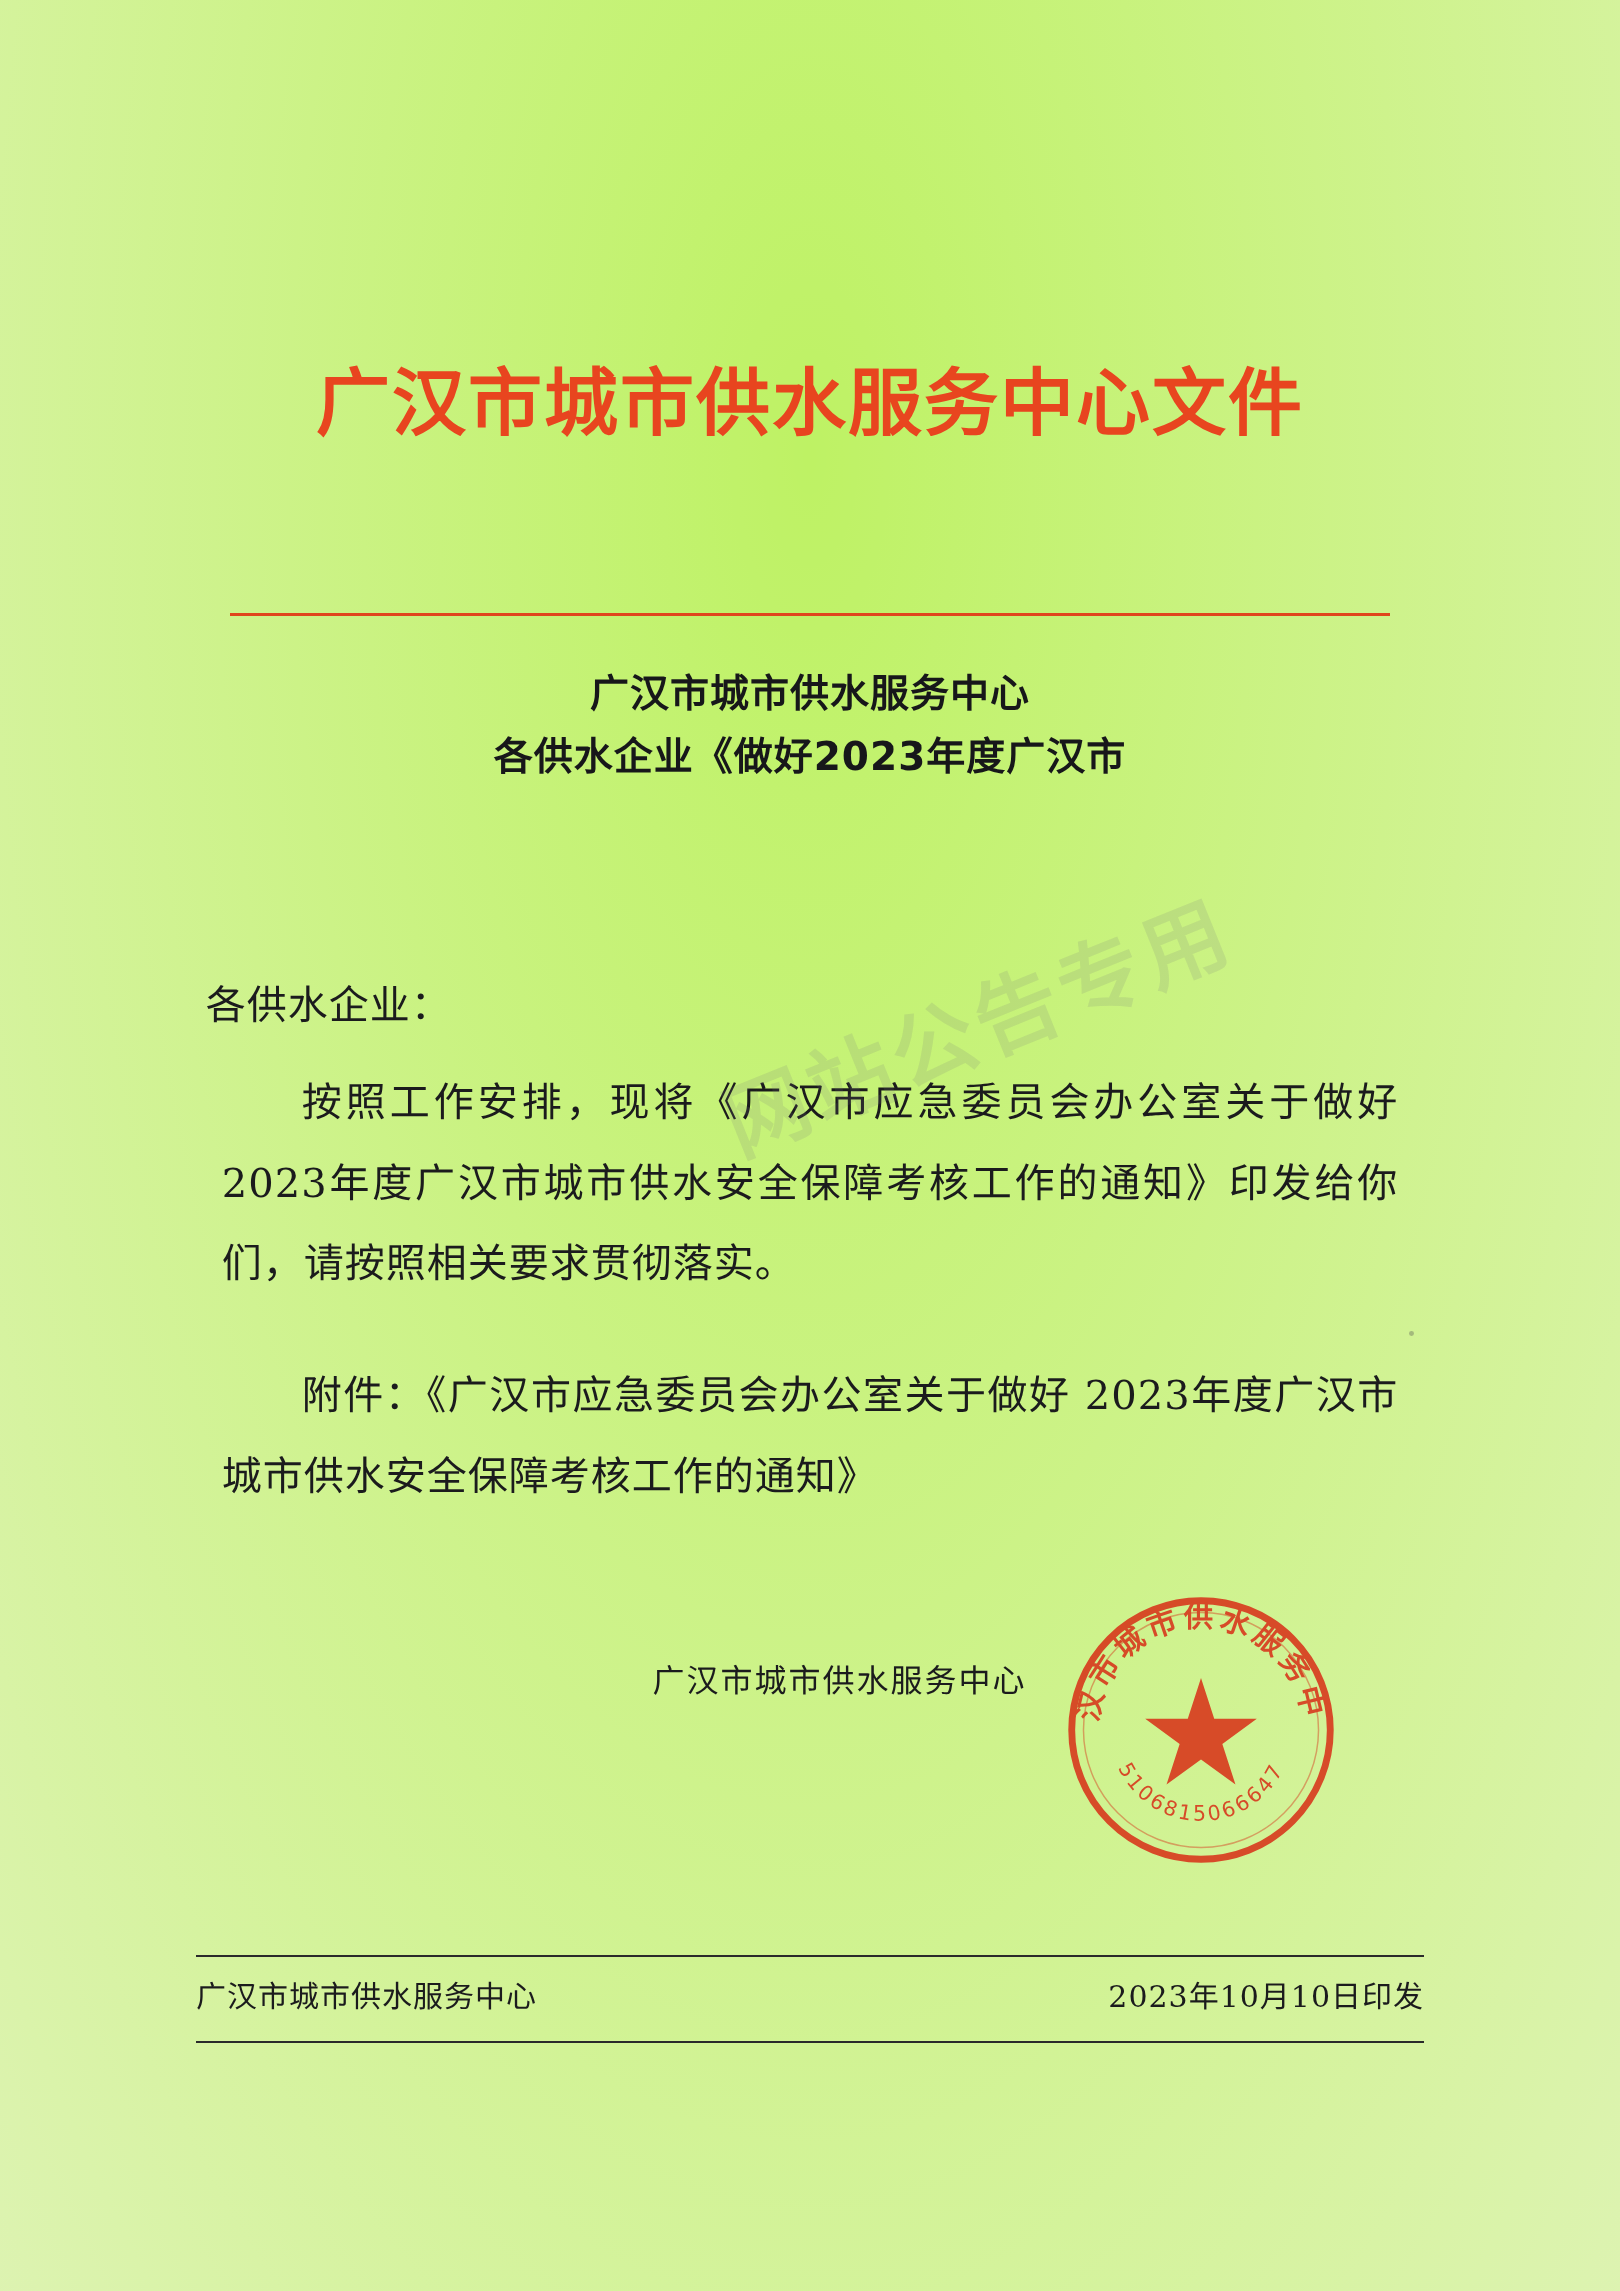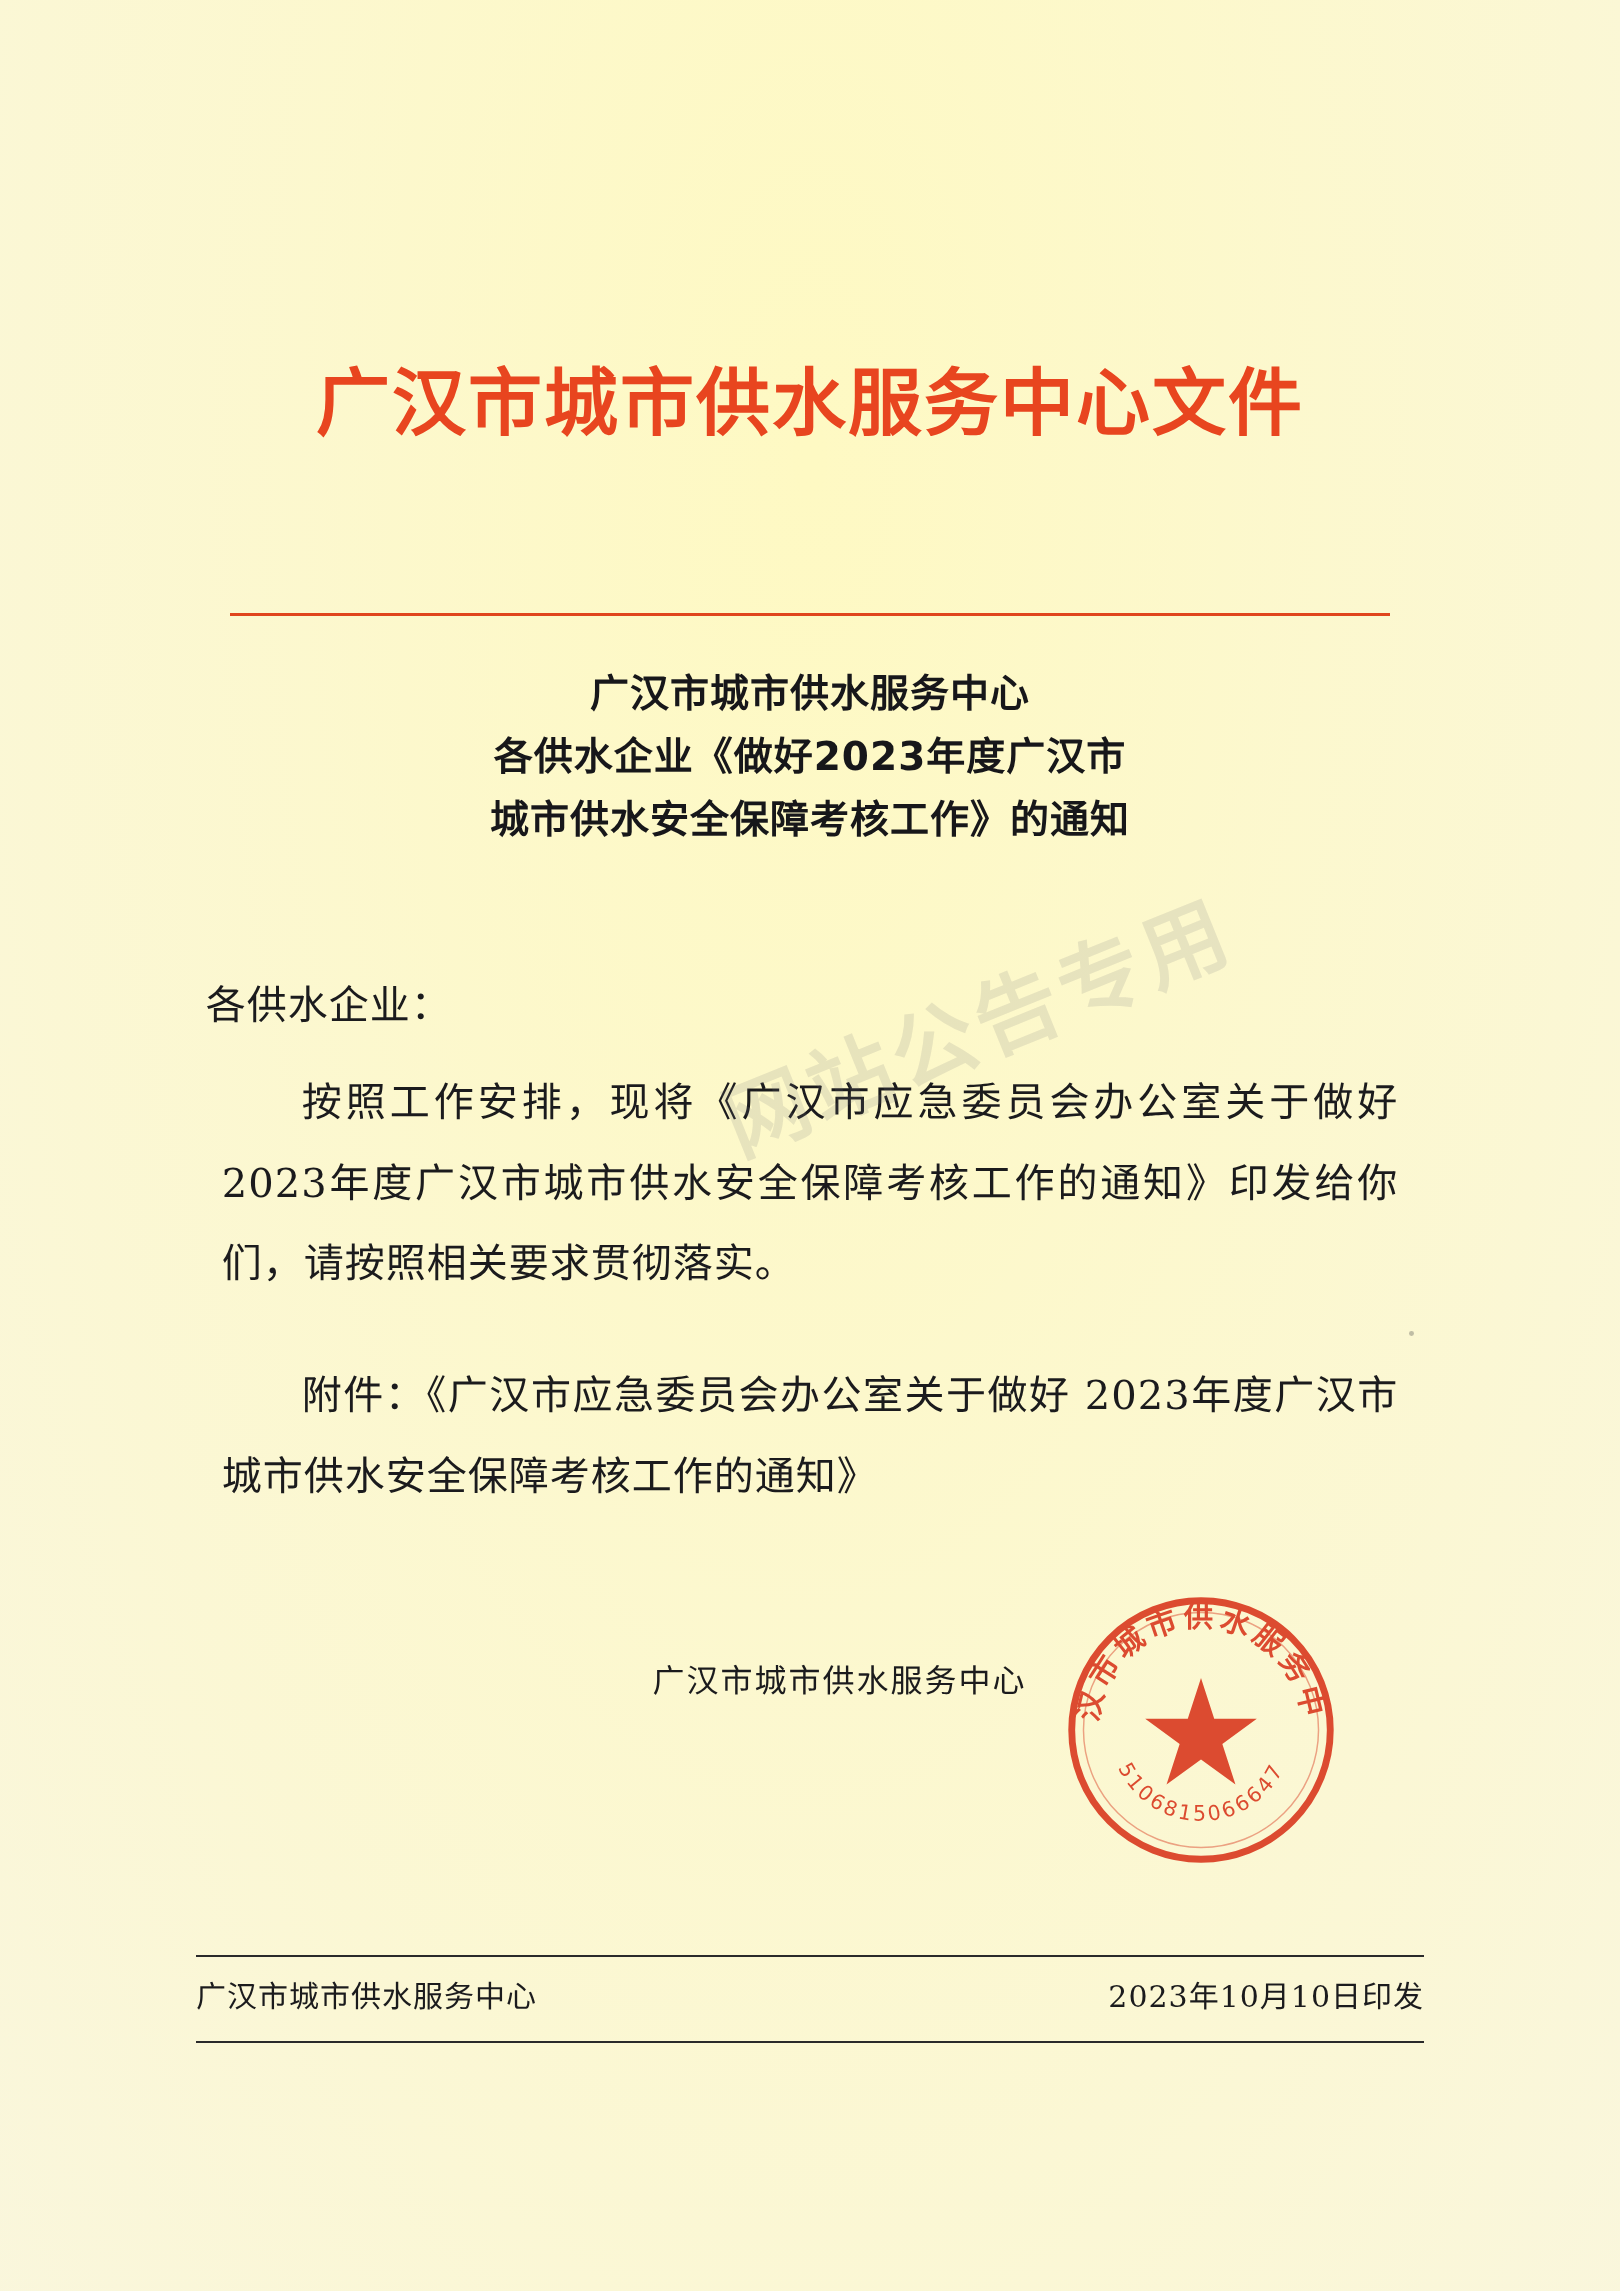--- a/index.html
+++ b/index.html
@@ -12,21 +12,21 @@
     height: 2292px;
     position: relative;
     font-family: "DejaVu Sans", "Liberation Sans", sans-serif;
     overflow: hidden;
   }
 
   
   #page {
     position: absolute;
     inset: 0;
-    background: #fef9c3;
+    background: #bef264;
     padding-left: 9px;
   }
   #page::before {
     content: "";
     position: absolute;
     inset: 0;
     background:
       radial-gradient(ellipse at 50% 20%, rgba(255,255,255,0.0) 0%, rgba(246,244,240,0.55) 100%);
     pointer-events: none;
   }
@@ -194,21 +194,20 @@
 
     <div class="masthead">
       <div class="masthead-title">广汉市城市供水服务中心文件</div>
     </div>
 
     <div class="red-rule"></div>
 
     <div class="title-block">
       <span class="title-line">广汉市城市供水服务中心</span>
       <span class="title-line">各供水企业《做好2023年度广汉市</span>
-      <span class="title-line">城市供水安全保障考核工作》的通知</span>
     </div>
 
     <div class="body-block">
       <p class="salutation">各供水企业：</p>
       <p class="para">按照工作安排，现将《广汉市应急委员会办公室关于做好2023年度广汉市城市供水安全保障考核工作的通知》印发给你们，请按照相关要求贯彻落实。</p>
       <p class="para gap">附件：《广汉市应急委员会办公室关于做好 2023年度广汉市城市供水安全保障考核工作的通知》</p>
     </div>
 
     <div class="watermark">网站公告专用</div>
 

